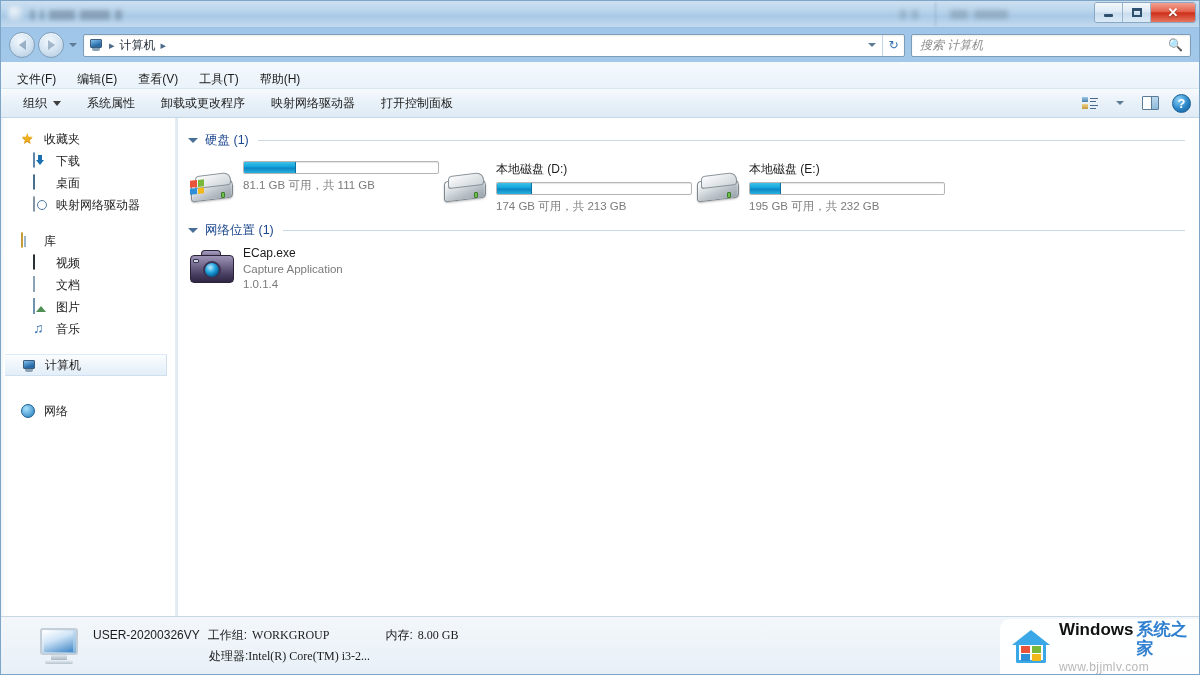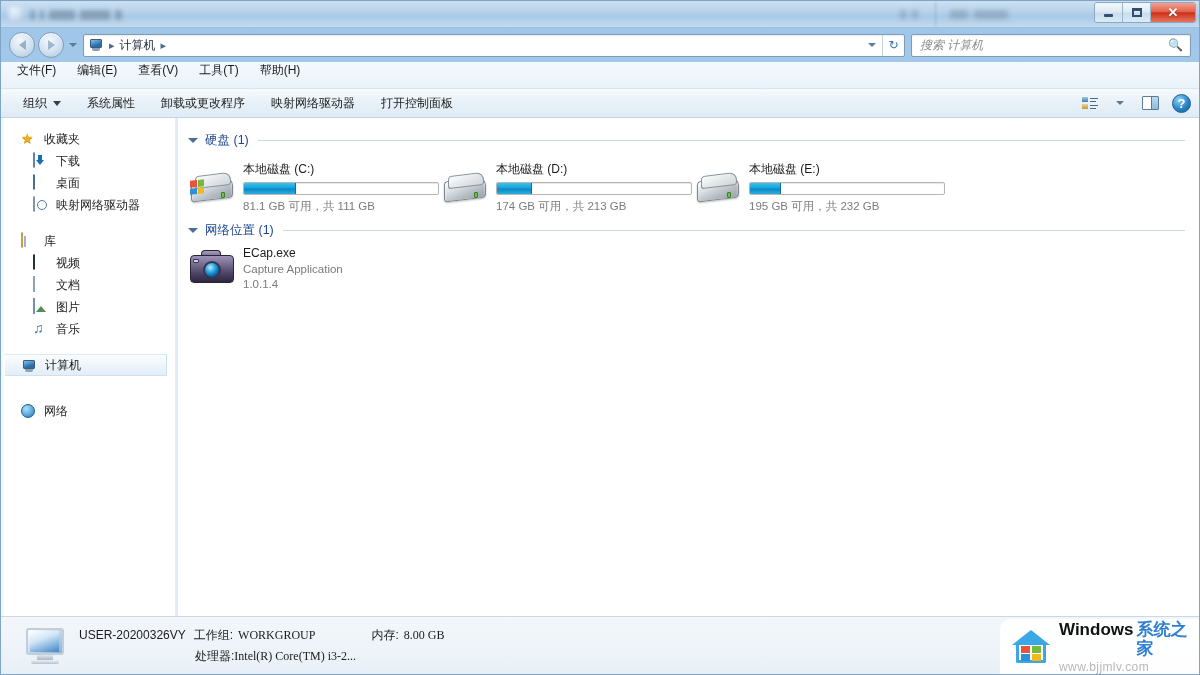--- a/index.html
+++ b/index.html
@@ -131,21 +131,21 @@
     display:flex; align-items:center; justify-content: space-between;
     box-shadow: inset 0 1px 2px rgba(0,0,0,.08);
   }
   .search-ph { font-size: 12px; color: #8d8d8d; font-style: italic; padding-left: 8px; }
   .search-icon { padding-right: 7px; color:#3b6f9e; font-size: 12px; }
 
   
   .menubar {
     position: absolute; left: 1px; top: 62px; width: 1198px; height: 27px;
     background: linear-gradient(180deg,#f4f9fd 0%, #eaf3fa 100%);
-    display: flex; align-items: flex-start; padding-left: 16px;
+    display: flex; align-items: flex-end; padding-left: 16px;
     border-bottom: 1px solid #d9e6f0;
   }
   .menu-item { font-size: 12px; color: #1b1b1b; margin-right: 21px; }
 
   
   .cmdbar {
     position: absolute; left: 1px; top: 89px; width: 1198px; height: 29px;
     background: linear-gradient(180deg,#f6fafd 0%, #e7f0f8 55%, #dfebf5 100%);
     border-bottom: 1px solid #c2d6e5;
     display: flex; align-items: center; padding-left: 22px;
@@ -290,21 +290,21 @@
   .net-info { padding-top: 1px; }
   .net-name { font-size: 12px; color: #1b1b1b; }
   .net-desc { font-size: 11.5px; color: #7b7b7b; margin-top: 3px; }
   .net-ver { font-size: 11.5px; color: #7b7b7b; margin-top: 3px; }
 
   
   .statusbar {
     position: absolute; left: 1px; top: 616px; width: 1198px; height: 58px;
     background: linear-gradient(180deg,#f3f7fb 0%, #e8f0f7 100%);
     border-top: 1px solid #c7d8e6;
-    display: flex; align-items: center; padding-left: 22px;
+    display: flex; align-items: center; padding-left: 36px;
   }
   .status-pcicon { width: 44px; height: 40px; position: relative; margin-right: 12px; flex:none; }
   .sm-screen {
     position:absolute; left:3px; top:2px; width: 38px; height: 27px;
     background: linear-gradient(145deg,#ffffff 0%, #d7e6f4 35%, #7fb3dd 100%);
     border: 2px solid #c3ced8; border-radius: 3px;
   }
   .sm-inner { position:absolute; left:7px; top:5px; width:29px; height:21px; background: linear-gradient(160deg,#ffffff 0%, #cfe4f7 40%, #3f86c6 100%); }
   .sm-stand { position:absolute; left:14px; top:29px; width:16px; height:5px; background: linear-gradient(180deg,#dfe7ee,#a9b7c3); }
   .sm-foot { position:absolute; left:8px; top:34px; width:28px; height:4px; background: linear-gradient(180deg,#eef3f8,#b5c2cd); border-radius:2px; }
@@ -539,21 +539,20 @@
               <span class="hdd-top"></span>
               <span class="hdd-led"></span>
             <span class="winlogo-mini">
               <i class="wl-r"></i>
                 <i class="wl-g"></i>
                 <i class="wl-b"></i>
                 <i class="wl-y"></i>
             </span>
           </div>
           <div class="drive-info">
-            <div class="drive-name">本地磁盘 (C:)</div>
             <div class="meter">
               <div class="meter-fill" style="width: 27%;"></div>
             </div>
             <div class="drive-cap">81.1 GB 可用，共 111 GB</div>
           </div>
         </div>
 
         <div class="drive-tile">
           <div class="drive-icon">
             <span class="hdd-body"></span>

